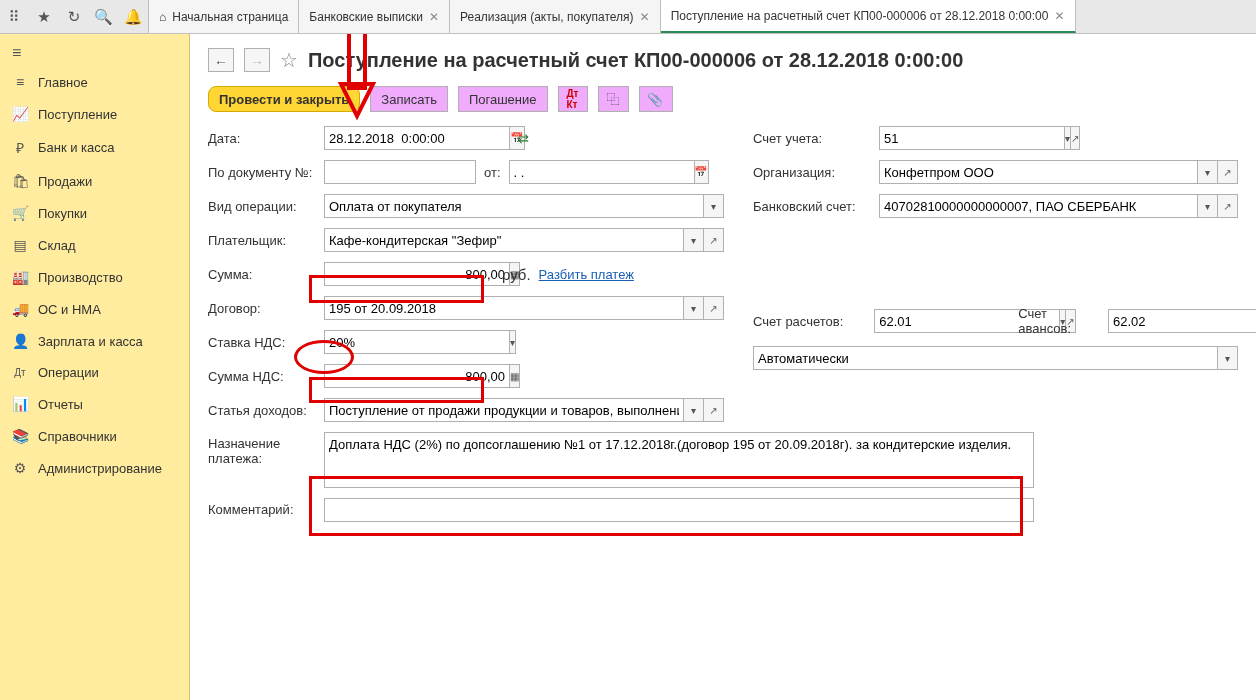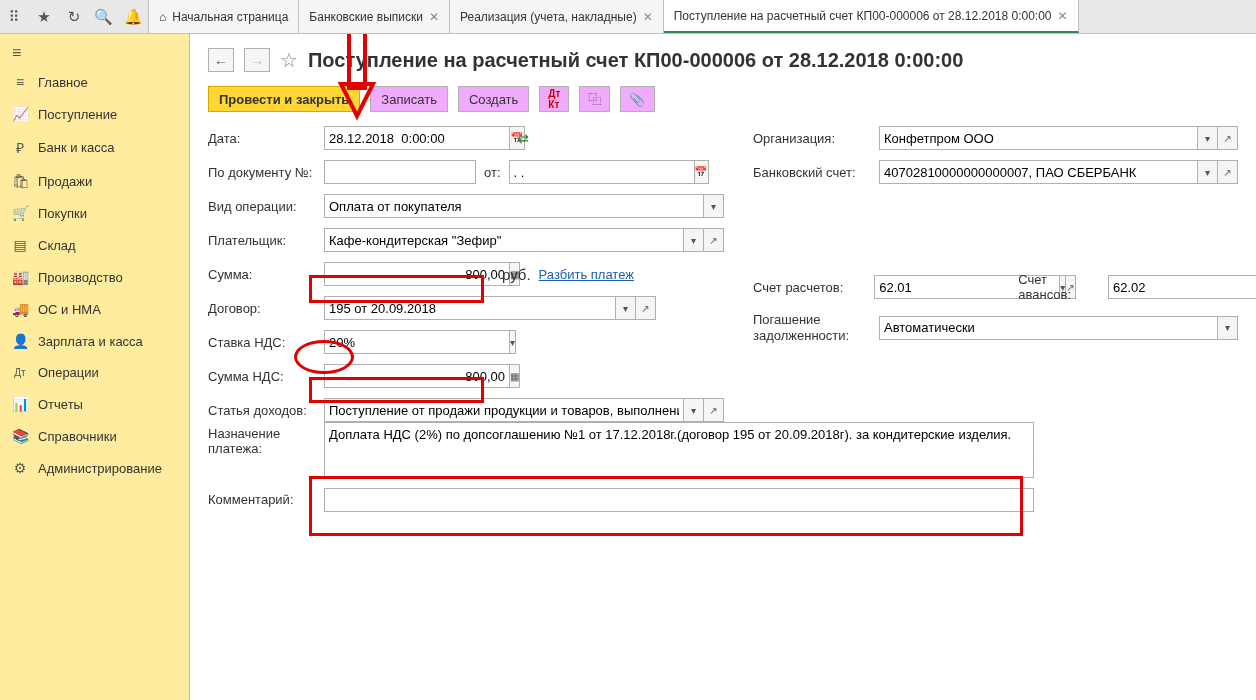--- a/index.html
+++ b/index.html
@@ -23,21 +23,21 @@
 
 .main { flex: 1; padding: 14px 18px; overflow: auto; position: relative; }
 .title-row { display: flex; align-items: center; gap: 10px; margin-bottom: 14px; }
 .nav-btn { width: 26px; height: 24px; border: 1px solid #b0b0b0; background: #f6f6f6; display: inline-flex; align-items: center; justify-content: center; cursor: pointer; font-size: 14px; color: #555; }
 .nav-btn.disabled { color: #bbb; }
 .star { font-size: 20px; color: #888; cursor: pointer; }
 .page-title { font-size: 20px; font-weight: bold; }
 
 .cmdbar { display: flex; align-items: center; gap: 10px; margin-bottom: 14px; }
 .btn { height: 26px; padding: 0 10px; border: 1px solid #b0b0b0; background: #f0abfc; display: inline-flex; align-items: center; cursor: pointer; font-size: 13px; white-space: nowrap; }
-.btn.primary { background: #ffd633; border-color: #d4a900; font-weight: bold; }
+.btn.primary { background: #ffd633; border-color: #d4a900; font-weight: bold; border-radius: 8px; }
 .btn.icon { padding: 0 8px; }
 .btn .caret { margin-left: 5px; font-size: 10px; }
 
 .form { display: grid; grid-template-columns: 520px 1fr; column-gap: 25px; }
 .form-col { display: flex; flex-direction: column; gap: 10px; }
 .frow { display: flex; align-items: center; gap: 8px; }
 .flabel { width: 108px; font-size: 13px; color: #333; }
 .rt-label { width: 118px; font-size: 13px; }
 
 .inp { height: 24px; border: 1px solid #b0b0b0; background: #fff; padding: 0 4px; font-size: 13px; }
@@ -77,21 +77,21 @@
   <div class="tabs">
     <div class="tab">
         <span>⌂</span>
         <span>Начальная страница</span>
       </div>
     <div class="tab">
         <span>Банковские выписки</span>
         <span class="close">✕</span>
       </div>
     <div class="tab">
-        <span>Реализация (учета, накладные)</span>
+        <span>Реализация (акты, покупателя)</span>
         <span class="close">✕</span>
       </div>
     <div class="tab active">
         <span>Поступление на расчетный счет КП00-000006 от 28.12.2018 0:00:00</span>
         <span class="close">✕</span>
       </div>
   </div>
 </div>
 
 <div class="layout">
@@ -155,21 +155,21 @@
     <div class="title-row">
       <span class="nav-btn">←</span>
       <span class="nav-btn disabled">→</span>
       <span class="star">☆</span>
       <span class="page-title">Поступление на расчетный счет КП00-000006 от 28.12.2018 0:00:00</span>
     </div>
 
     <div class="cmdbar">
       <span class="btn primary">Провести и закрыть</span>
       <span class="btn">Записать</span>
-      <span class="btn">Создать</span>
+      <span class="btn">Погашение</span>
       <span class="btn icon" style="color:#c00;font-size:10px;font-weight:bold">Дт<br>Кт</span>
       <span class="btn icon">⿻</span>
       <span class="btn icon">📎</span>
     </div>
 
     <div class="form">
       <div class="form-col">
         <div class="frow">
           <span class="flabel">Дата:</span>
           <div class="sel" style="width:180px">
@@ -206,21 +206,21 @@
           <span class="flabel">Сумма:</span>
           <div class="sel" style="width:170px">
               <input class="inp num" value="800,00" style="">
               <span class="ibtn">▦</span>
             </div>
           <span class="rub">руб.</span>
           <span class="link">Разбить платеж</span>
         </div>
         <div class="frow">
           <span class="flabel">Договор:</span>
-          <div class="sel" style="width:332px">
+          <div class="sel" style="width:400px">
               <input class="inp" value="195 от 20.09.2018" style="">
               <span class="ibtn drop"></span>
               <span class="ibtn open"></span>
             </div>
         </div>
         <div class="frow">
           <span class="flabel">Ставка НДС:</span>
           <div class="sel" style="width:170px">
               <input class="inp" value="20%" style="">
               <span class="ibtn drop"></span>
@@ -238,20 +238,28 @@
           <div class="sel" style="width:400px">
               <input class="inp" value="Поступление от продажи продукции и товаров, выполнения" style="">
               <span class="ibtn drop"></span>
               <span class="ibtn open"></span>
             </div>
         </div>
       </div>
 
       <div class="form-col">
         <div class="frow">
+          <span class="rt-label">Счет учета:</span>
+          <div class="sel" style="width:130px">
+              <input class="inp" value="51" style="">
+              <span class="ibtn drop"></span>
+              <span class="ibtn open"></span>
+            </div>
+        </div>
+        <div class="frow">
           <span class="rt-label">Организация:</span>
           <div class="sel" style="flex:1">
               <input class="inp" value="Конфетпром ООО" style="">
               <span class="ibtn drop"></span>
               <span class="ibtn open"></span>
             </div>
         </div>
         <div class="frow">
           <span class="rt-label">Банковский счет:</span>
           <div class="sel" style="flex:1">
@@ -267,29 +275,28 @@
               <input class="inp" value="62.01" style="">
               <span class="ibtn drop"></span>
               <span class="ibtn open"></span>
             </div>
           <span style="margin-left:6px">Счет авансов:</span>
           <div class="sel" style="width:130px">
               <input class="inp" value="62.02" style="">
             </div>
         </div>
         <div class="frow">
-          <span class="rt-label" style="line-height:1.2">Погашение задолженности:</span>
           <div class="sel" style="flex:1">
               <input class="inp" value="Автоматически" style="">
               <span class="ibtn drop"></span>
             </div>
         </div>
       </div>
 
-      <div class="flow-full" style="">
+      <div class="flow-full" style="margin-top:10px">
         <span class="flabel">Назначение платежа:</span>
         <textarea class="textarea" style="">Доплата НДС (2%) по допсоглашению №1 от 17.12.2018г.(договор 195 от 20.09.2018г). за кондитерские изделия.</textarea>
       </div>
       <div class="flow-full" style="margin-top:10px">
         <span class="flabel">Комментарий:</span>
         <input class="inp" style="width: 710px;">
       </div>
     </div>
 
     <div class="ann" style="left:119px;top:241px;width:175px;height:28px"></div>

